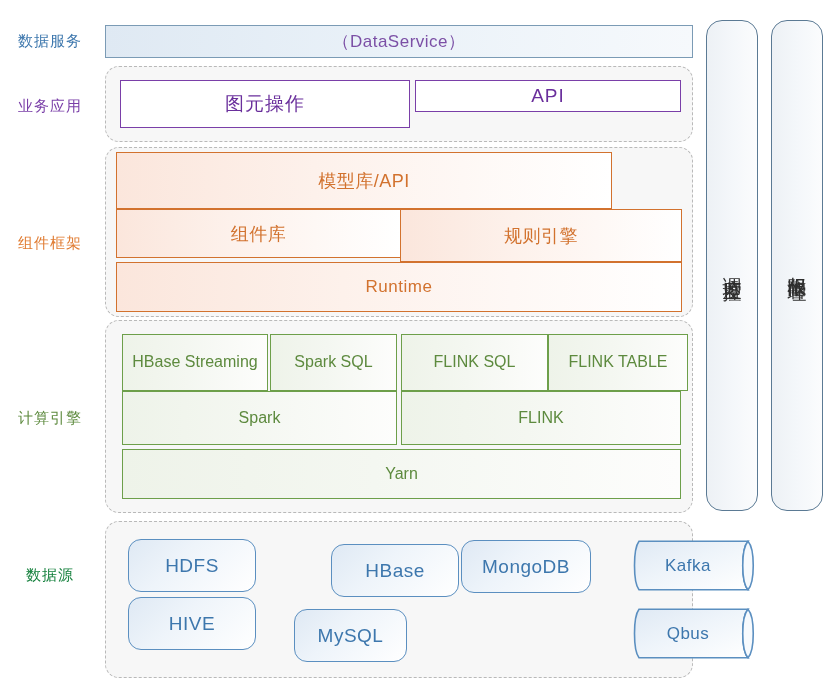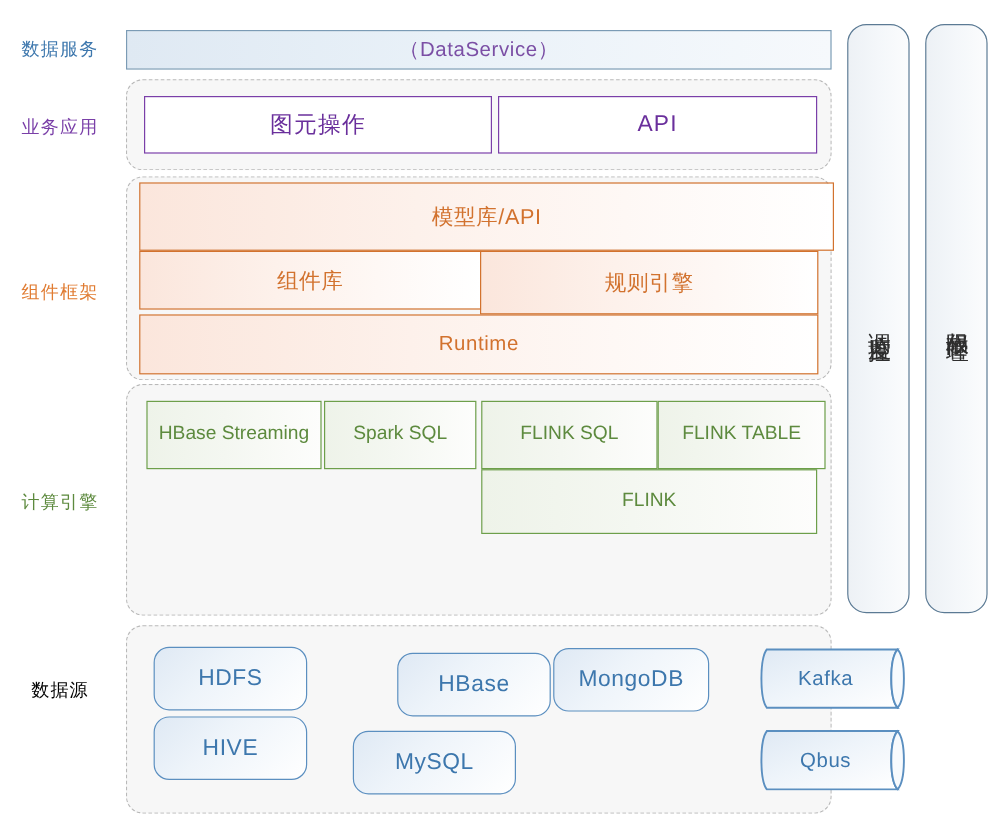--- a/index.html
+++ b/index.html
@@ -112,40 +112,42 @@
 </style>
 </head>
 <body>
 
 <div id="stage">
 
   <div class="row-label" style="top:32px;color:#3d77ad;">数据服务</div>
   <div class="row-label" style="top:97px;color:#7a3fa8;">业务应用</div>
   <div class="row-label" style="top:234px;color:#e07b31;">组件框架</div>
   <div class="row-label" style="top:409px;color:#5d8a3e;">计算引擎</div>
-  <div class="row-label" style="top:566px;color:#000000;">数据源</div>
+  <div class="row-label" style="top:566px;color:#15803d;">数据源</div>
 
   <div class="ds-bar" style="left:105px;top:25px;width:588px;height:33px;">（DataService）</div>
 
   <div class="dashed-group" style="left:105px;top:66px;width:588px;height:76px;"></div>
   <div class="biz-box" style="left:120px;top:80px;width:290px;height:48px;">图元操作</div>
-  <div class="biz-box" style="left:415px;top:80px;width:266px;height:48px;">API</div>
+  <div class="biz-box" style="left:415px;top:80px;width:266px;height:32px;">API</div>
 
   <div class="dashed-group" style="left:105px;top:147px;width:588px;height:170px;"></div>
-  <div class="cf-box" style="left:116px;top:152px;width:579px;height:57px;">模型库/API</div>
+  <div class="cf-box" style="left:116px;top:152px;width:496px;height:57px;">模型库/API</div>
   <div class="cf-box" style="left:116px;top:209px;width:285px;height:49px;">组件库</div>
   <div class="cf-box" style="left:400px;top:209px;width:282px;height:53px;">规则引擎</div>
   <div class="cf-box" style="left:116px;top:262px;width:566px;height:50px;font-size:17px;">Runtime</div>
 
   <div class="dashed-group" style="left:105px;top:320px;width:588px;height:193px;"></div>
   <div class="ce-box" style="left:122px;top:334px;width:146px;height:57px;">HBase Streaming</div>
   <div class="ce-box" style="left:270px;top:334px;width:127px;height:57px;">Spark SQL</div>
   <div class="ce-box" style="left:401px;top:334px;width:147px;height:57px;">FLINK SQL</div>
   <div class="ce-box" style="left:548px;top:334px;width:140px;height:57px;">FLINK TABLE</div>
+  <div class="ce-box" style="left:122px;top:391px;width:275px;height:54px;">Spark</div>
   <div class="ce-box" style="left:401px;top:391px;width:280px;height:54px;">FLINK</div>
+  <div class="ce-box" style="left:122px;top:449px;width:559px;height:50px;">Yarn</div>
 
   <div class="dashed-group" style="left:105px;top:521px;width:588px;height:157px;"></div>
 
   <div class="src-box" style="left:128px;top:539px;width:128px;height:53px;">HDFS</div>
   <div class="src-box" style="left:294px;top:544px;width:128px;height:53px;margin-left:37px;">HBase</div>
   <div class="src-box" style="left:461px;top:540px;width:130px;height:53px;">MongoDB</div>
 
   <div class="src-cyl" style="left:627px;top:540px;width:136px;height:51px;">
     <svg width="136" height="51" viewBox="0 0 136 51">
       <defs>
@@ -155,21 +157,21 @@
           <stop offset="100%" stop-color="#ffffff"></stop>
         </linearGradient>
       </defs>
       <path d="M12,1.2 L121,1.2 C114,9 114,42 121,49.8 L12,49.8 C6,42 6,9 12,1.2 Z" fill="url(#cylgrad1)" stroke="#5b8fc0" stroke-width="1.6"></path>
       <path d="M121,1.2 C128,9 128,42 121,49.8 C114,42 114,9 121,1.2 Z" fill="#f7fafd" stroke="#5b8fc0" stroke-width="1.6"></path>
     </svg>
     <div class="cyl-label">Kafka</div>
   </div>
 
   <div class="src-box" style="left:128px;top:597px;width:128px;height:53px;">HIVE</div>
-  <div class="src-box" style="left:294px;top:609px;width:136px;height:53px;">MySQL</div>
+  <div class="src-box" style="left:294px;top:609px;width:113px;height:53px;">MySQL</div>
 
   <div class="src-cyl" style="left:627px;top:608px;width:136px;height:51px;">
     <svg width="136" height="51" viewBox="0 0 136 51">
       <defs>
         <linearGradient id="cylgrad2" x1="0" y1="0" x2="1" y2="1">
           <stop offset="0%" stop-color="#dfe9f4"></stop>
           <stop offset="45%" stop-color="#eef4fa"></stop>
           <stop offset="100%" stop-color="#ffffff"></stop>
         </linearGradient>
       </defs>

